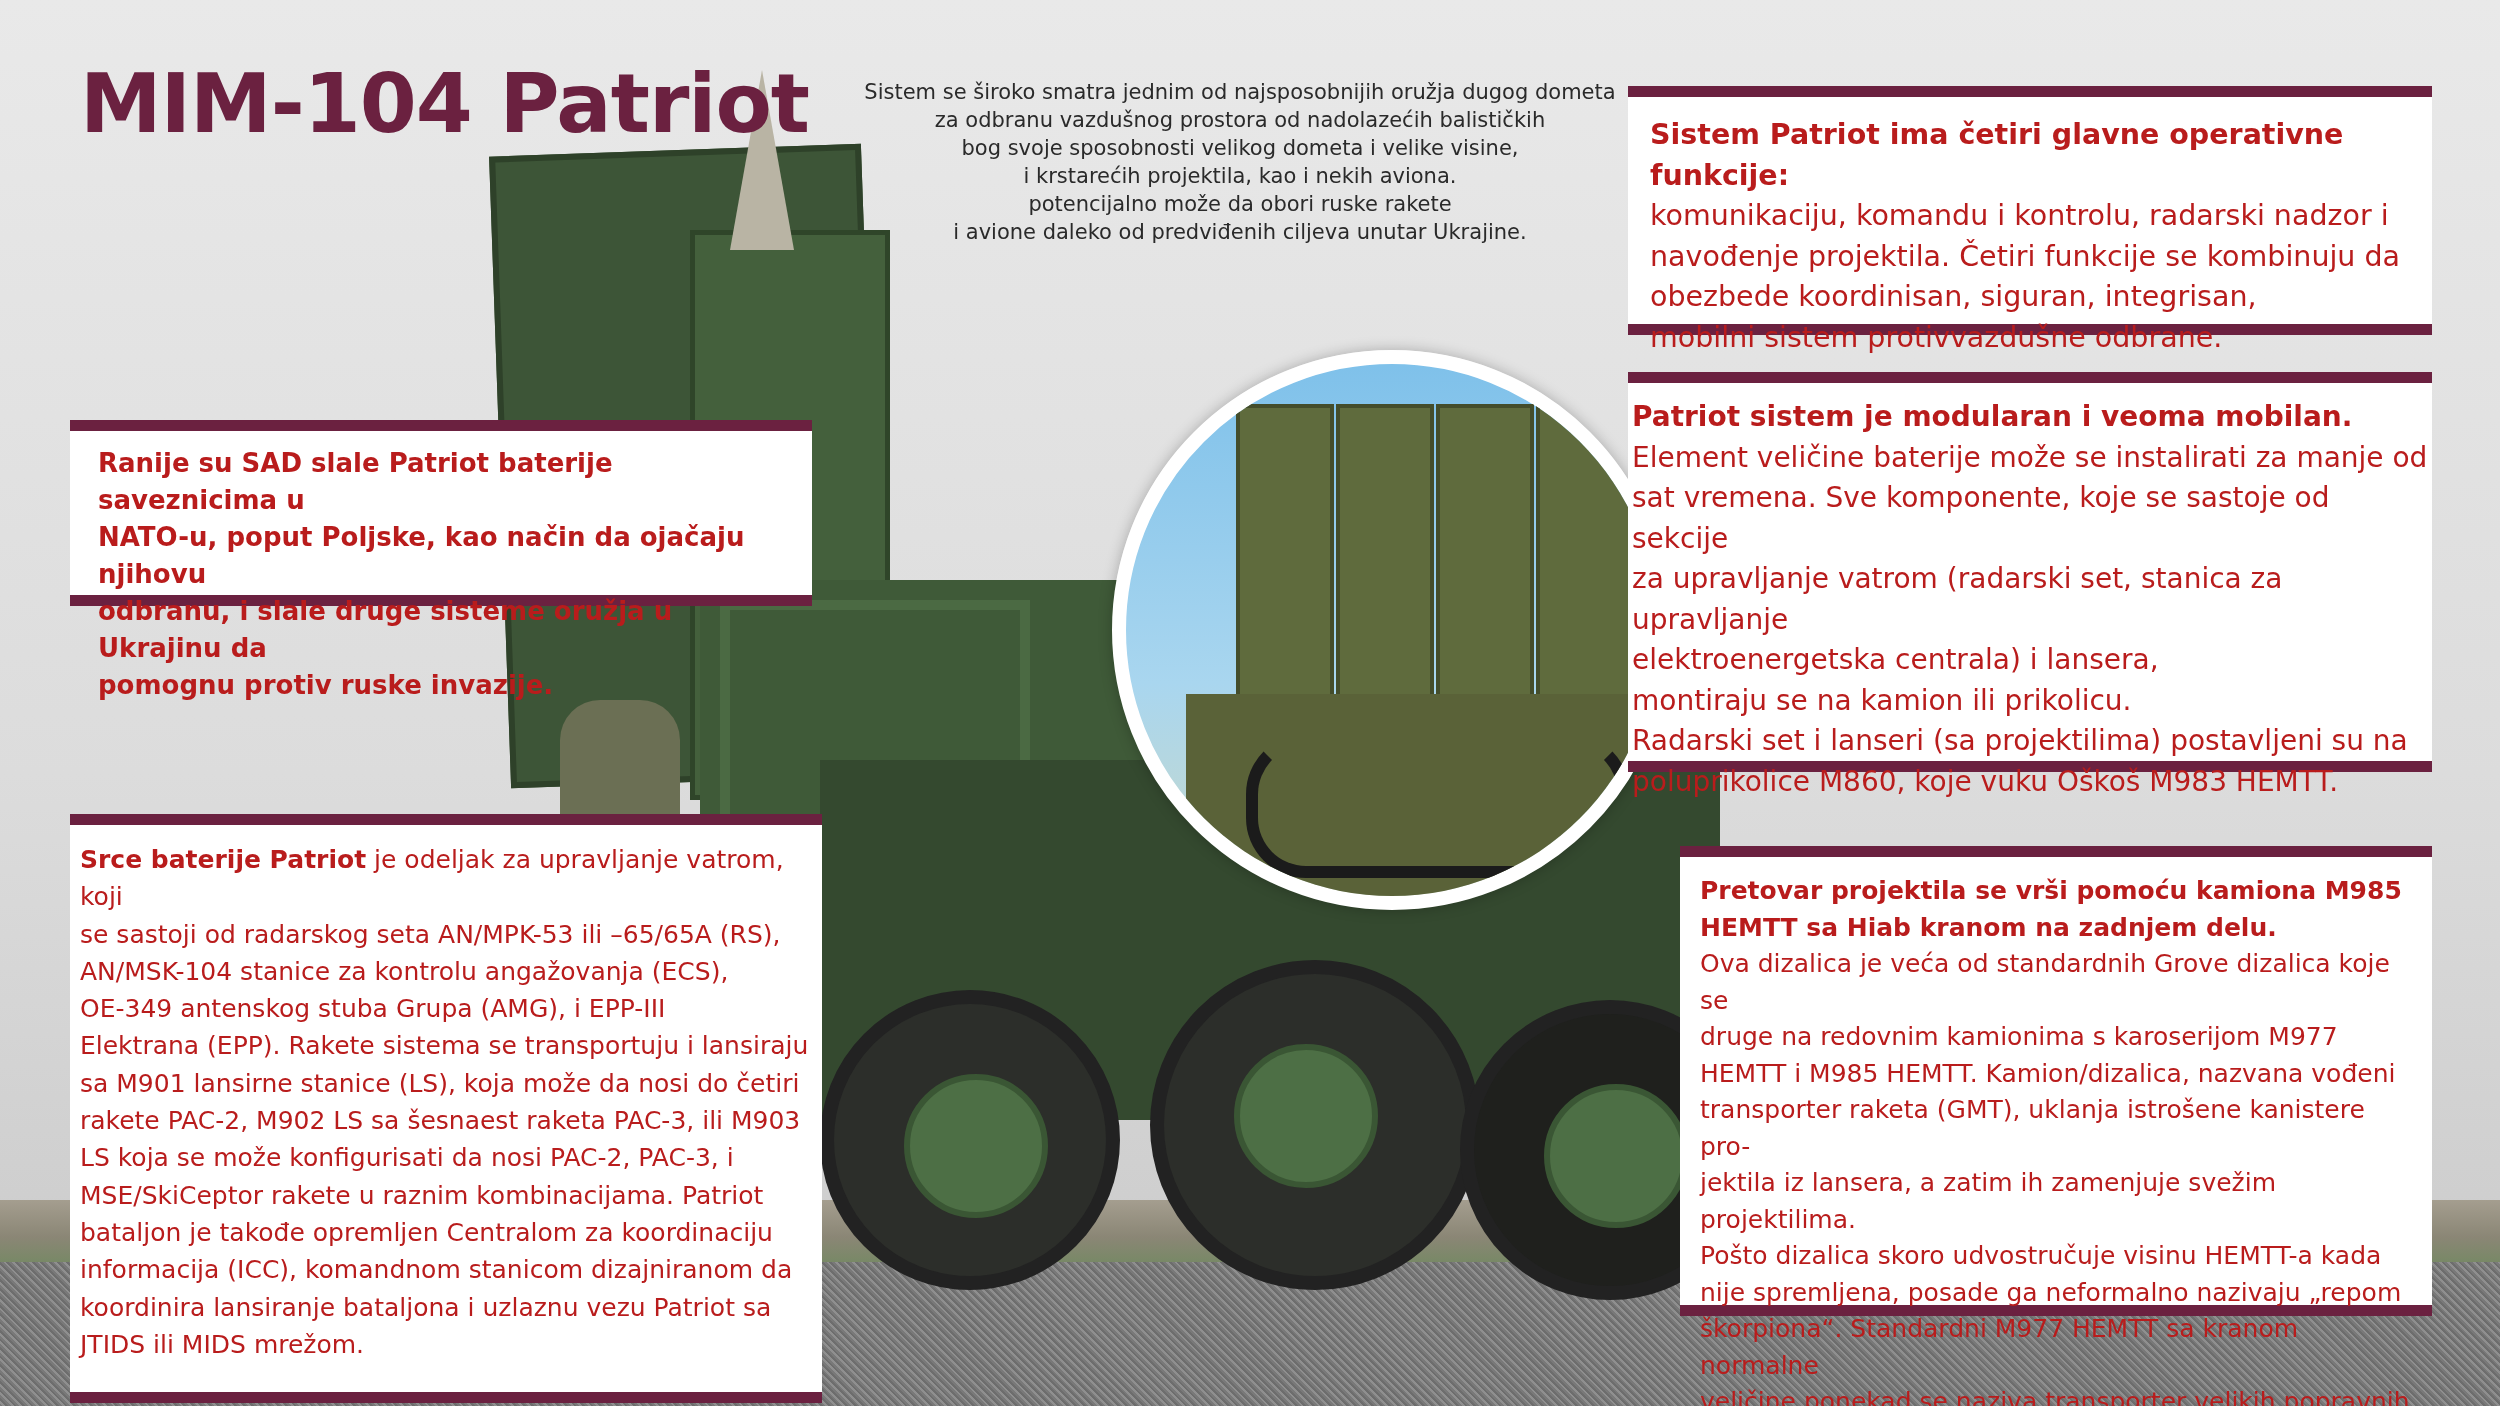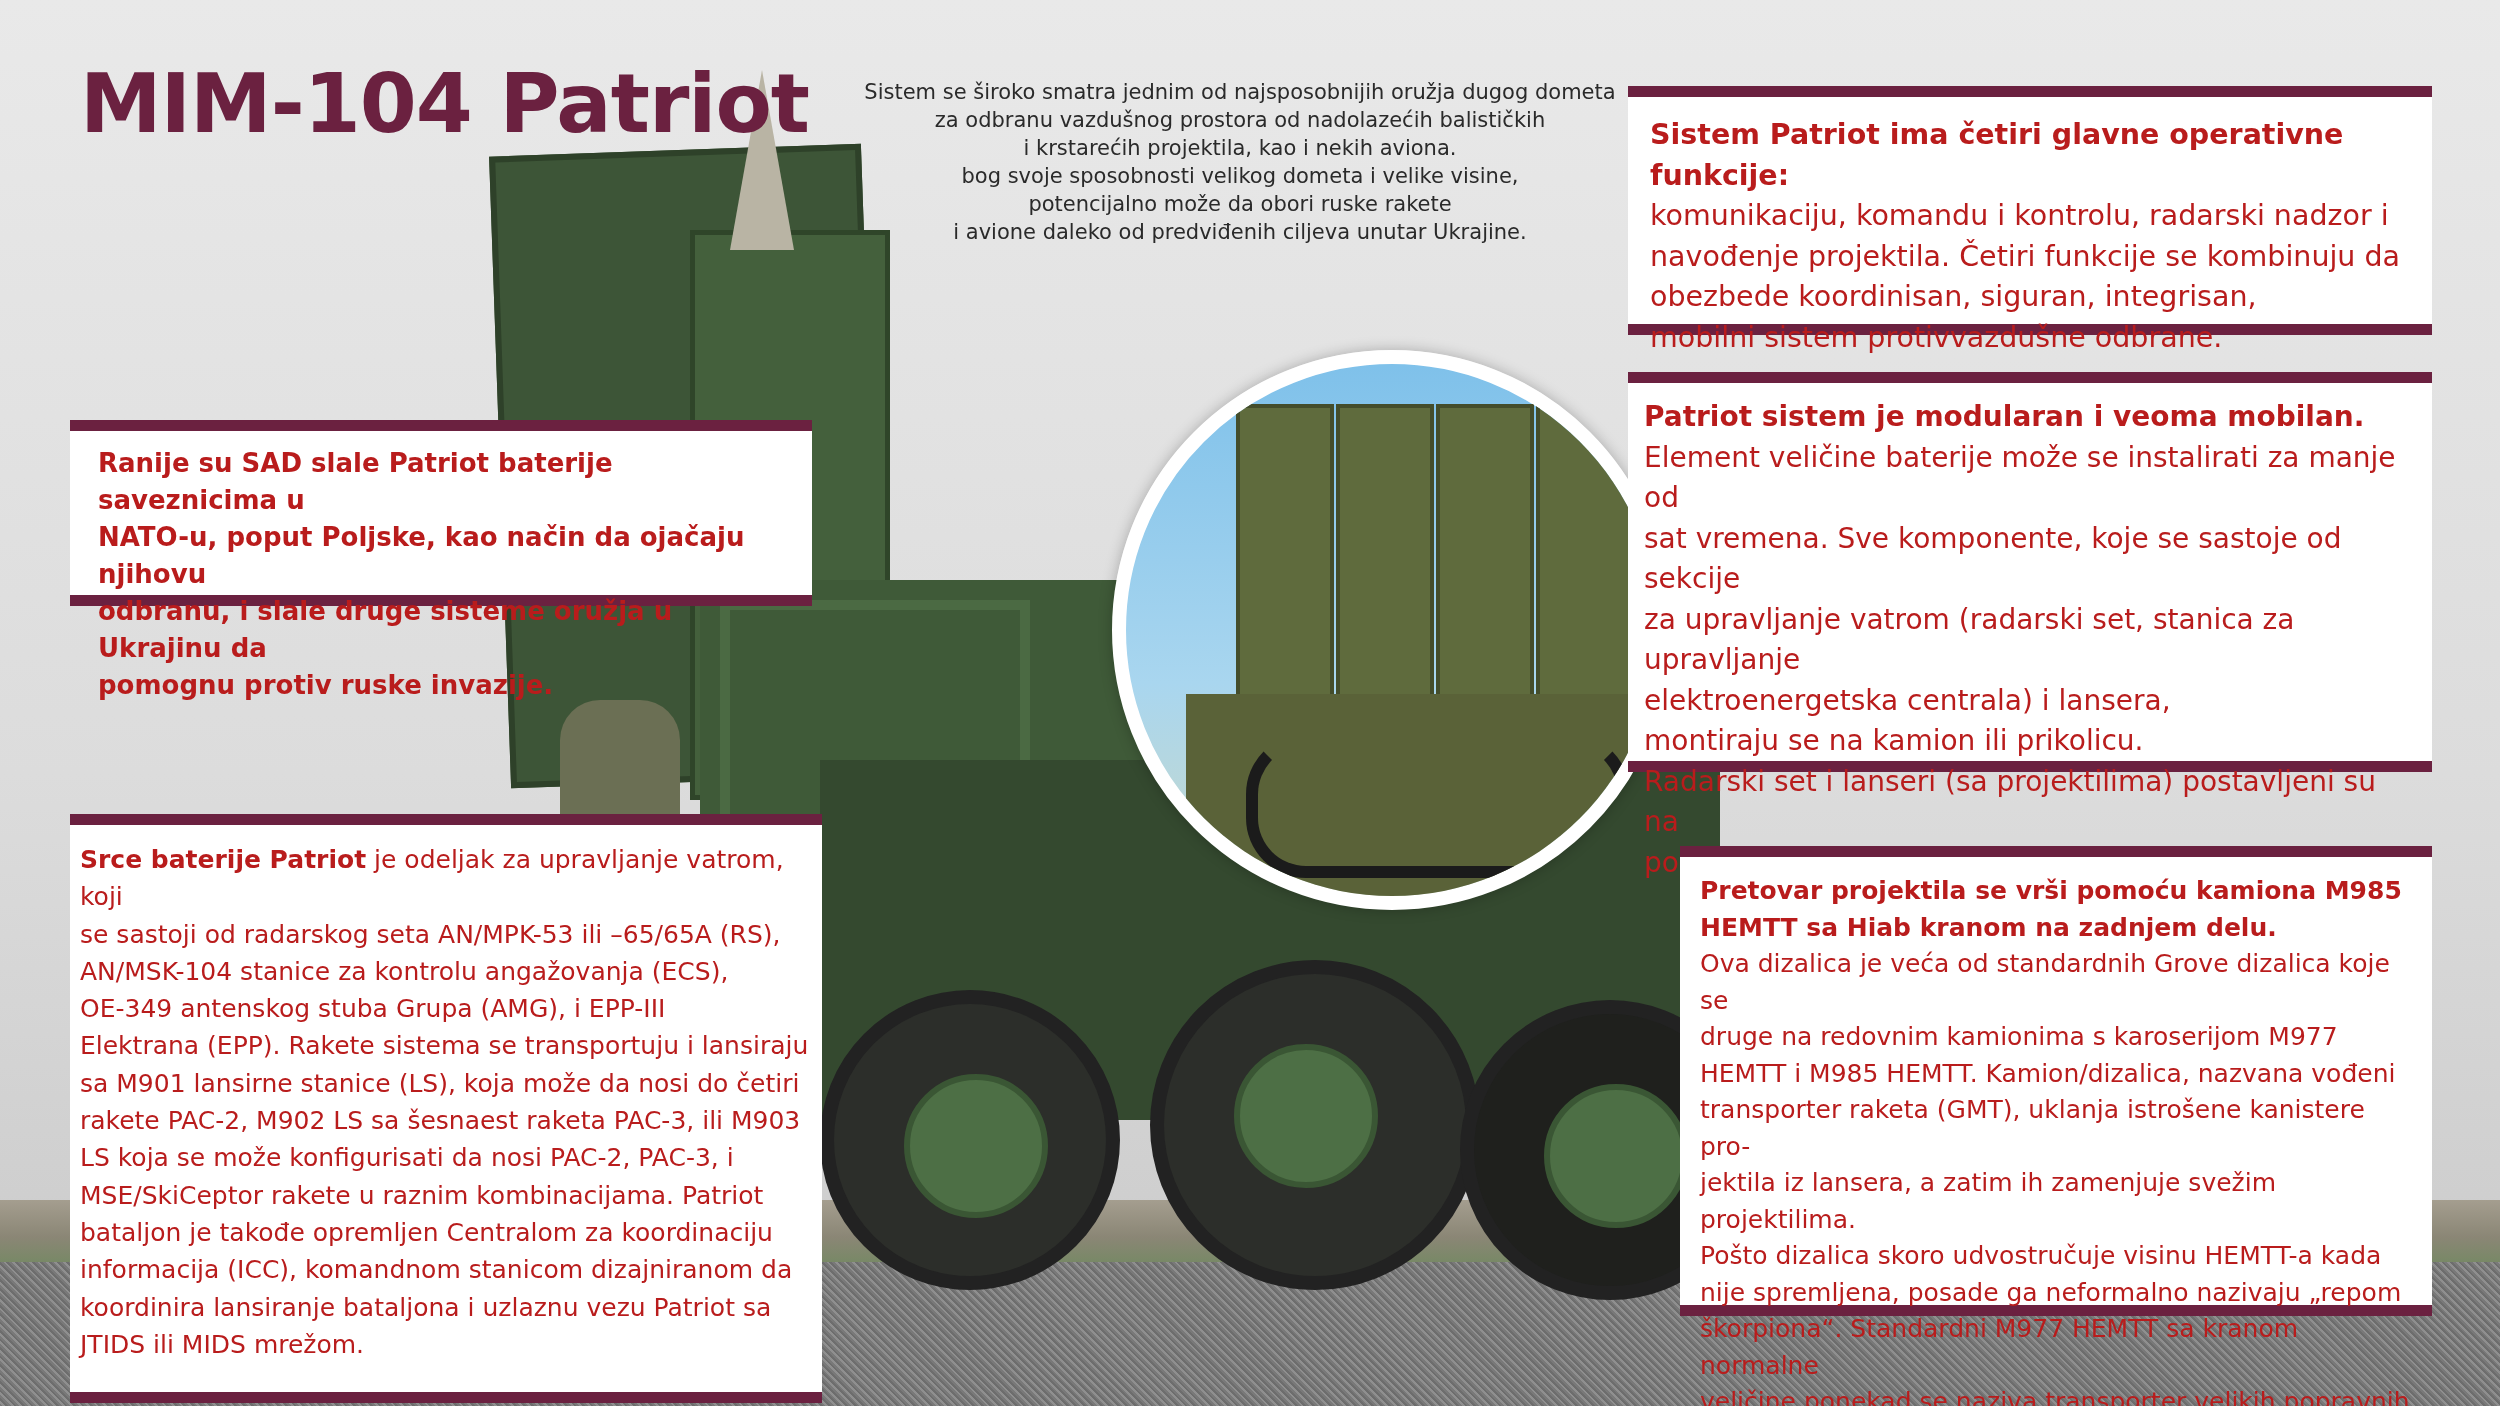--- a/index.html
+++ b/index.html
@@ -39,21 +39,21 @@
 
   .intro { position: absolute; left: 840px; top: 78px; width: 800px; text-align: center;
            font-size: 21px; line-height: 28px; font-weight: normal; color: #2a2a2a; }
   .intro p { margin: 0; }
 
   .box { position: absolute; background: #fff; border-top: 11px solid #6b2140;
          border-bottom: 11px solid #6b2140; box-sizing: border-box; color: #b91c1c; }
   .box p { margin: 0; }
   .b-func { left: 1628px; top: 86px; width: 804px; height: 249px; padding: 18px 22px;
             font-size: 28.5px; line-height: 40.5px; }
-  .b-mod  { left: 1628px; top: 372px; width: 804px; height: 400px; padding: 14px 16px;
+  .b-mod  { left: 1628px; top: 372px; width: 804px; height: 400px; padding: 14px 4px;
             font-size: 28px; line-height: 40.5px; }
   .b-ranije { left: 70px; top: 420px; width: 742px; height: 186px; padding: 14px 28px;
               font-size: 26px; line-height: 37px; font-weight: bold; }
   .b-srce { left: 70px; top: 814px; width: 752px; height: 589px; padding: 16px 10px;
             font-size: 25px; line-height: 37.3px; }
   .b-pret { left: 1680px; top: 846px; width: 752px; height: 470px; padding: 16px 20px;
             font-size: 25px; line-height: 36.5px; }
   .bold { font-weight: bold; }
 
   .circle { position: absolute; left: 1112px; top: 350px; width: 560px; height: 560px;
@@ -85,22 +85,22 @@
 <div class="veh soldier"></div>
 <div class="veh wheel w1"></div>
 <div class="veh wheel w2"></div>
 <div class="veh wheel w3"></div>
 
 <h1 class="title">MIM-104 Patriot</h1>
 
 <div class="intro">
   <p>Sistem se široko smatra jednim od najsposobnijih oružja dugog dometa</p>
   <p>za odbranu vazdušnog prostora od nadolazećih balističkih</p>
+  <p>bog svoje sposobnosti velikog dometa i velike visine,</p>
   <p>i krstarećih projektila, kao i nekih aviona.</p>
-  <p>bog svoje sposobnosti velikog dometa i velike visine,</p>
   <p>potencijalno može da obori ruske rakete</p>
   <p>i avione daleko od predviđenih ciljeva unutar Ukrajine.</p>
 </div>
 
 <div class="circle">
   <div class="pod p1"></div>
   <div class="pod p2"></div>
   <div class="pod p3"></div>
   <div class="pod p4"></div>
   <div class="cbase"></div>

